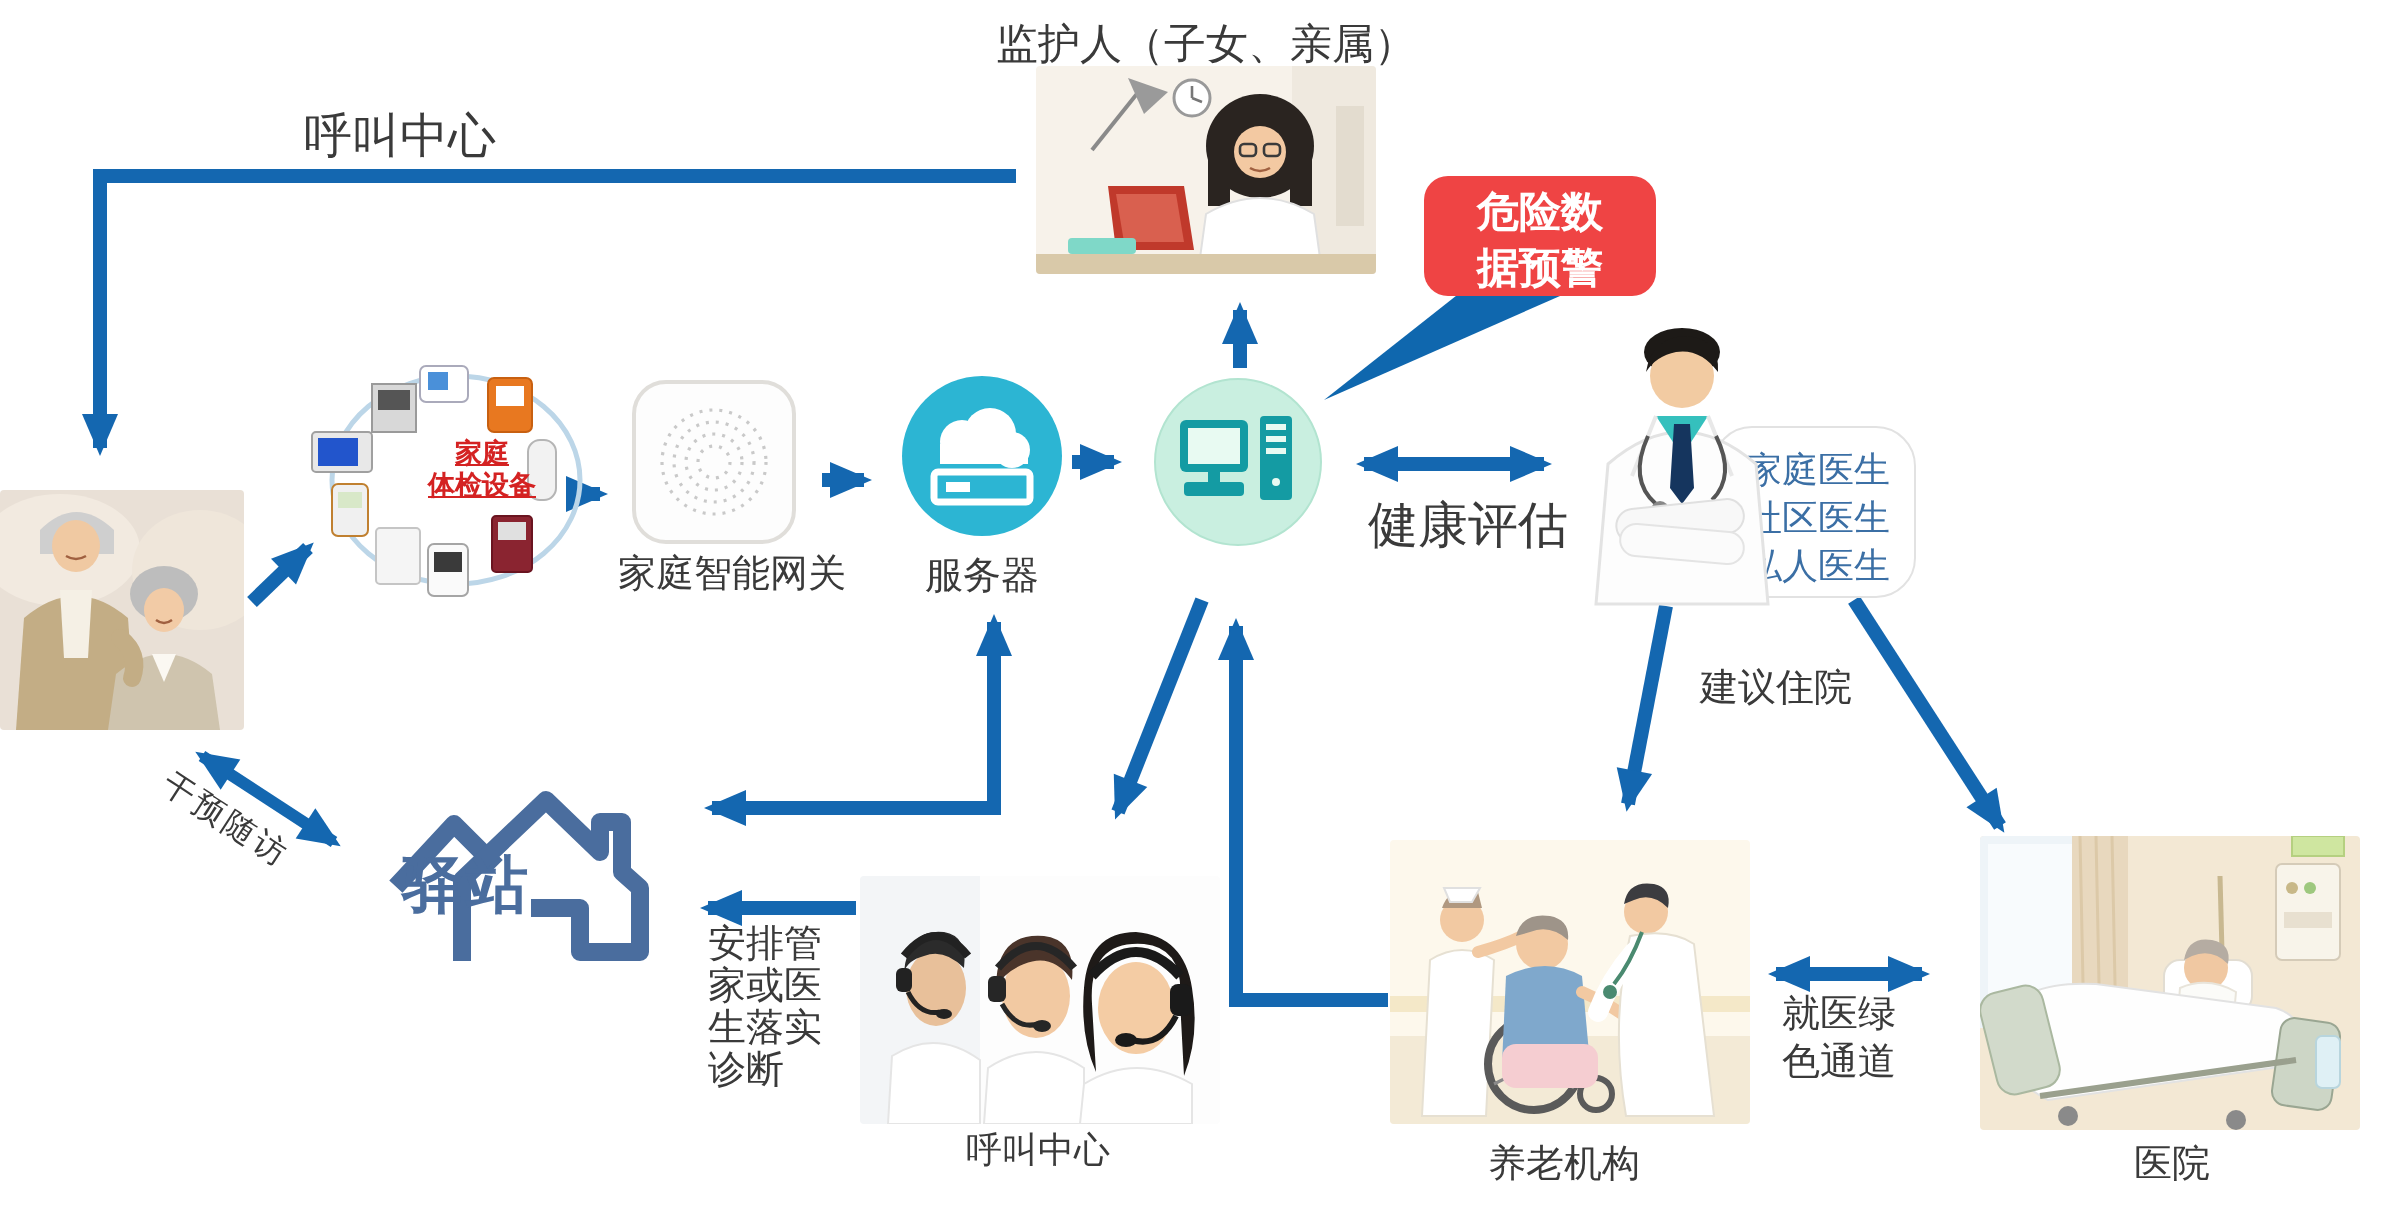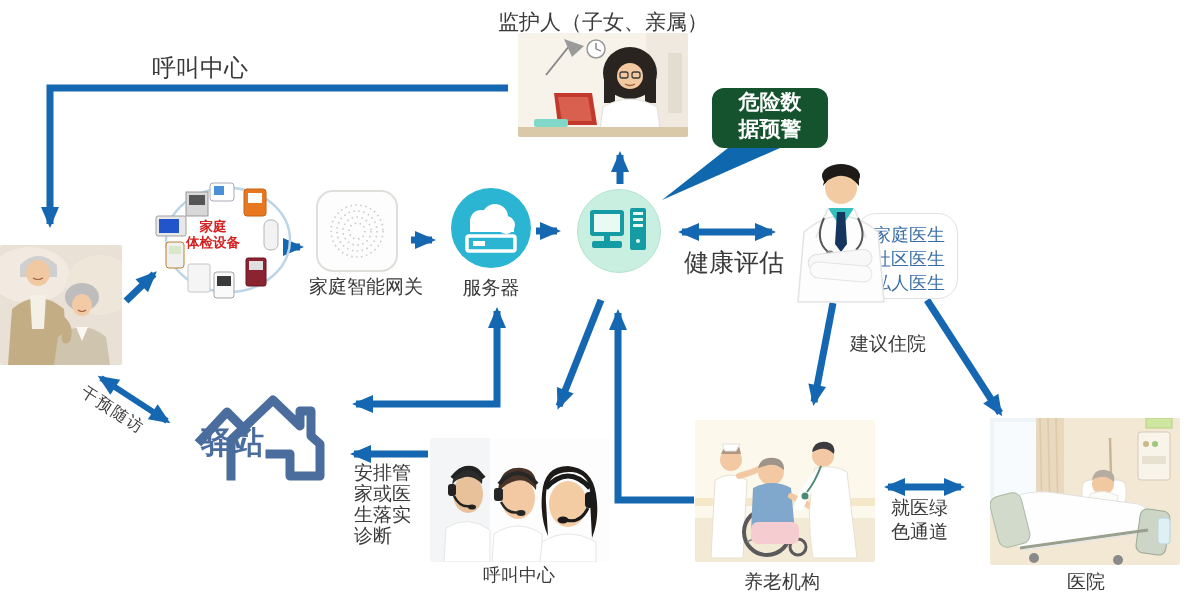--- a/index.html
+++ b/index.html
@@ -5,23 +5,23 @@
   html,body{margin:0;padding:0;background:#fff;}
   #stage{position:relative;width:1203px;height:603px;background:#fff;overflow:hidden;
          font-family:"Liberation Sans","DejaVu Sans",sans-serif;color:#3a3a3a;}
   .abs{position:absolute;}
   .lbl{position:absolute;color:#3a3a3a;white-space:nowrap;}
   .center{text-align:center;}
   #arrow-layer{position:absolute;left:0;top:0;z-index:1;}
   .node{position:absolute;z-index:2;}
   .photo{border-radius:2px;overflow:hidden;}
   .circle-node{border-radius:50%;}
-  #danger-callout{background:#14532d;color:#fff;font-weight:bold;font-size:21px;
+  #danger-callout{background:#ef4444;color:#fff;font-weight:bold;font-size:21px;
     line-height:1.3;border-radius:12px;display:flex;flex-direction:column;
-    align-items:center;justify-content:flex-start;z-index:3;}
+    align-items:center;justify-content:flex-end;z-index:3;}
   #doctor-roles{background:#fff;border:1.5px solid #e2e2e2;border-radius:20px;
     padding:9px 0 0 16px;box-sizing:border-box;}
   #doctor-roles div{font-size:18px;line-height:24px;color:#3b6fa5;}
   #device-caption{color:#d42222;font-weight:bold;font-size:13.5px;line-height:16px;z-index:3;}
   #station-text{font-size:31px;font-weight:bold;color:#4a6d9e;letter-spacing:1px;z-index:3;}
   #intervention-label{transform:rotate(33deg);transform-origin:0 0;font-size:16px;letter-spacing:2px;}
   .two-line{white-space:normal;line-height:1.25;}
   .four-line{white-space:normal;line-height:1.1;}
 </style>
 </head>
@@ -122,21 +122,21 @@
         <rect x="66" y="100" width="20" height="26" rx="3" fill="#fafafa" stroke="#a5a5a5"></rect>
         <rect x="69" y="104" width="14" height="10" fill="#3a3a3a"></rect>
         <rect x="40" y="92" width="22" height="28" rx="2" fill="#f5f5f5" stroke="#c5c5c5"></rect>
         <rect x="18" y="70" width="18" height="26" rx="3" fill="#f0f0f0" stroke="#c08030"></rect>
         <rect x="21" y="74" width="12" height="8" fill="#d8e8c8"></rect>
         <rect x="8" y="44" width="30" height="20" rx="2" fill="#e8e8e8" stroke="#a0a0a0"></rect>
         <rect x="11" y="47" width="20" height="14" fill="#2255cc"></rect>
       </g>
     </svg>
   </div>
-  <div id="device-caption" class="abs center" style="left:170px;top:219px;width:86px;">
+  <div id="device-caption" class="abs center" style="left:198px;top:219px;width:86px;text-decoration:underline;">
     <div>家庭</div>
     <div>体检设备</div>
   </div>
 
   <div class="node" style="left:316px;top:190px;width:82px;height:82px;">
     <svg width="82" height="82" viewBox="0 0 82 82">
       <rect x="1" y="1" width="80" height="80" rx="16" fill="#fdfdfd" stroke="#e0deda" stroke-width="2"></rect>
       <g fill="none" stroke="#c9c9c9" stroke-width="1.6" stroke-dasharray="1.5,3.5">
         <circle cx="41" cy="41" r="26"></circle>
         <circle cx="41" cy="41" r="20"></circle>

